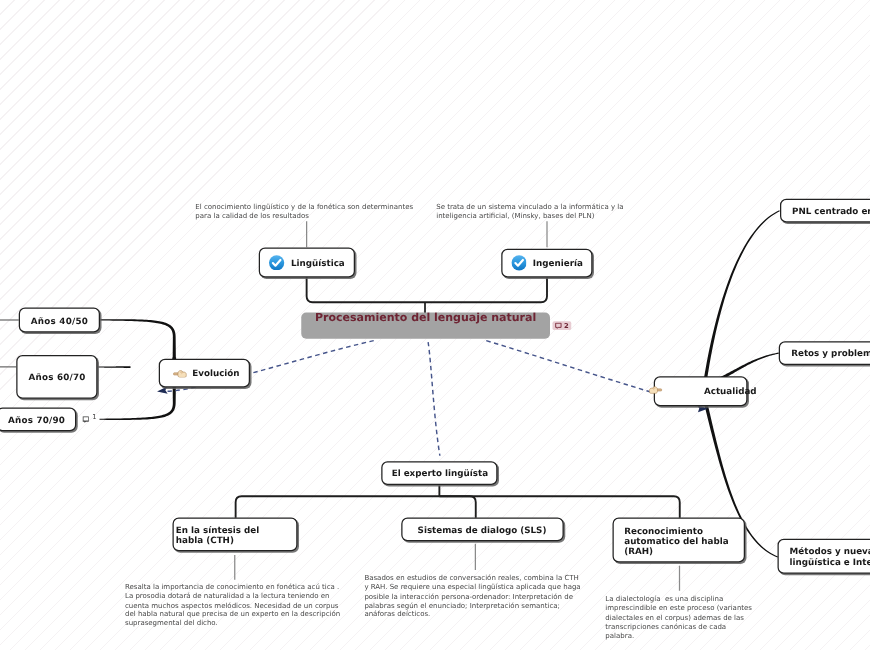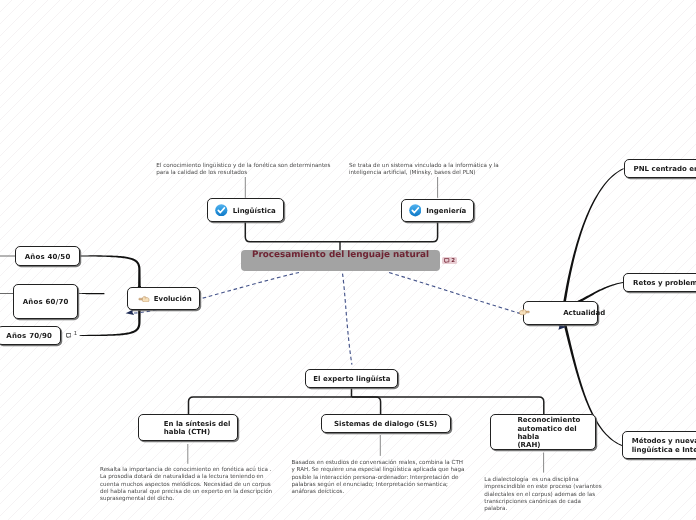--- a/index.html
+++ b/index.html
@@ -34,23 +34,23 @@
   .n-a4050,.n-a6070,.n-a8090{letter-spacing:0.2px;}
   .n-a4050  {left:15.1px;top:246.4px;width:65px;height:19.6px;}
   .n-a6070  {left:12.9px;top:283.5px;width:65.5px;height:35px;}
   .n-a8090  {left:-2.8px;top:325.8px;width:64.1px;height:19.2px;}
   .n-pnl    {left:623.6px;top:158.9px;width:110px;height:19.4px;
              justify-content:flex-start;padding-left:9px;}
   .n-retos  {left:623px;top:272.7px;width:110px;height:19.1px;
              justify-content:flex-start;padding-left:9px;}
   .n-metodos{left:622.2px;top:431.2px;width:110px;height:28.1px;line-height:8.9px;padding-left:8.5px;}
   .n-experto{left:305.4px;top:368.9px;width:93px;height:18.7px;}
-  .n-cth    {left:137.7px;top:414.2px;width:100.8px;height:26.9px;line-height:8.5px;padding-left:25px;}
+  .n-cth    {left:137.7px;top:414.2px;width:100.8px;height:26.9px;line-height:8.5px;padding-left:2px;}
   .n-sls    {left:320.6px;top:414.1px;width:130px;height:18.7px;}
-  .n-rah    {left:490.4px;top:414.4px;width:105.5px;height:35.8px;line-height:8.2px;padding-left:26px;}
+  .n-rah    {left:490.4px;top:414.4px;width:105.5px;height:35.8px;line-height:8.2px;padding-left:8px;}
 
   .root-node{position:absolute;left:241px;top:250px;width:199px;height:21px;
      background:#a3a3a3;border-radius:4px;display:flex;align-items:flex-start;
      justify-content:center;font-weight:bold;font-size:8.8px;color:#6e2433;}
   .root-badge{position:absolute;left:442.4px;top:256.8px;height:7.7px;width:14.7px;
      box-sizing:border-box;background:#e8cdd3;border-radius:1.5px;display:flex;
      align-items:center;gap:1.6px;padding-left:1.8px;}
   .root-badge .bi{line-height:0;display:inline-flex;}
   .root-badge .bc{font-size:5.4px;color:#6e2433;font-weight:bold;line-height:1;
      position:relative;top:0.8px;}

